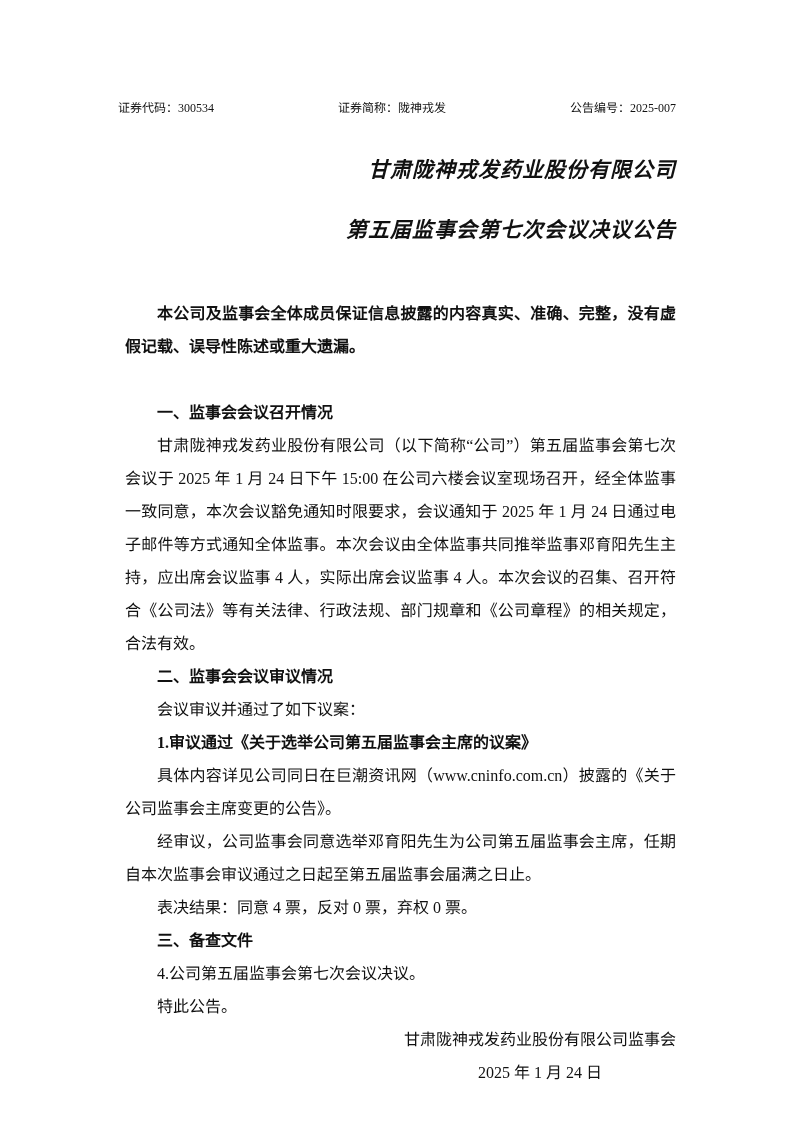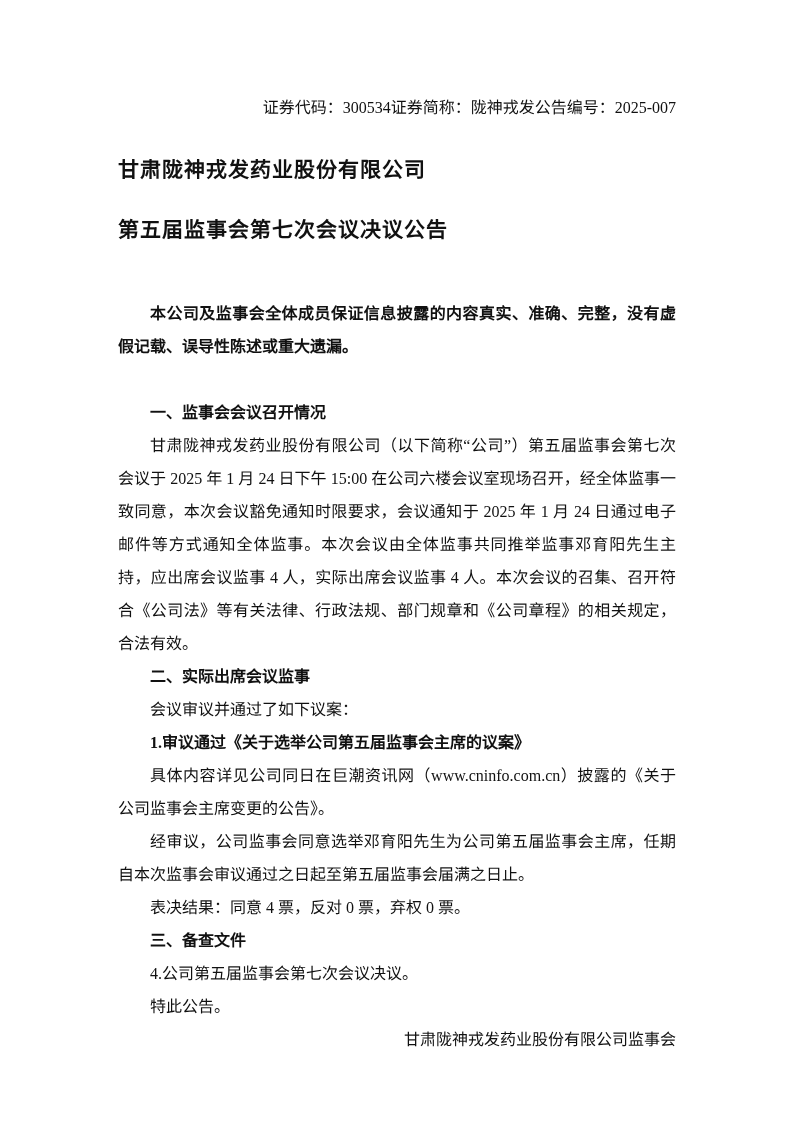--- a/index.html
+++ b/index.html
@@ -15,43 +15,45 @@
     background: #ffffff;
     color: #111111;
     font-family: "Liberation Serif", "DejaVu Serif", serif;
     font-size: 16px;
     box-sizing: border-box;
     padding: 96px 118px 0 118px;
     overflow: hidden;
   }
   .header-row {
     display: flex;
-    justify-content: flex-end;
+    justify-content: space-between;
     align-items: baseline;
     line-height: 24px;
-    font-size: 16px;
+    font-size: 12px;
     white-space: nowrap;
   }
   .doc-title {
-    text-align: left;
+    text-align: right;
     font-weight: bold;
     font-size: 21px;
     line-height: 28px;
     letter-spacing: 1px;
+    font-style: italic;
   }
   .doc-title.first {
     margin-top: 36px;
   }
   .doc-title.second {
     margin-top: 32px;
   }
   .doc-body {
     margin-top: 53px;
     line-height: 33px;
     text-align: justify;
+    margin-left: 7px;
   }
   .doc-body p {
     margin: 0;
     text-indent: 2em;
   }
   .bold {
     font-weight: bold;
   }
   .gap-above {
     margin-top: 33px !important;
@@ -82,30 +84,31 @@
 
   <div class="doc-title first">甘肃陇神戎发药业股份有限公司</div>
   <div class="doc-title second">第五届监事会第七次会议决议公告</div>
 
   <div class="doc-body">
     <p class="bold">本公司及监事会全体成员保证信息披露的内容真实、准确、完整，没有虚假记载、误导性陈述或重大遗漏。</p>
 
     <p class="bold gap-above">一、监事会会议召开情况</p>
     <p>甘肃陇神戎发药业股份有限公司（以下简称“公司”）第五届监事会第七次会议于 2025 年 1 月 24 日下午 15:00 在公司六楼会议室现场召开，经全体监事一致同意，本次会议豁免通知时限要求，会议通知于 2025 年 1 月 24 日通过电子邮件等方式通知全体监事。本次会议由全体监事共同推举监事邓育阳先生主持，应出席会议监事 4 人，实际出席会议监事 4 人。本次会议的召集、召开符合《公司法》等有关法律、行政法规、部门规章和《公司章程》的相关规定，合法有效。</p>
 
-    <p class="bold">二、实际出席会议监事</p>
+    <p class="bold">二、监事会会议审议情况</p>
     <p>会议审议并通过了如下议案：</p>
 
     <p class="bold">1.审议通过《关于选举公司第五届监事会主席的议案》</p>
     <p>具体内容详见公司同日在巨潮资讯网（www.cninfo.com.cn）披露的《关于公司监事会主席变更的公告》。</p>
     <p>经审议，公司监事会同意选举邓育阳先生为公司第五届监事会主席，任期自本次监事会审议通过之日起至第五届监事会届满之日止。</p>
     <p>表决结果：同意 4 票，反对 0 票，弃权 0 票。</p>
 
     <p class="bold">三、备查文件</p>
     <p>4.公司第五届监事会第七次会议决议。</p>
     <p>特此公告。</p>
 
     <div class="signature-block">
       <span class="sig-line">甘肃陇神戎发药业股份有限公司监事会</span>
+      <span class="sig-line">2025 年 1 月 24 日</span>
     </div>
   </div>
 
 </div>
 
 </body></html>

